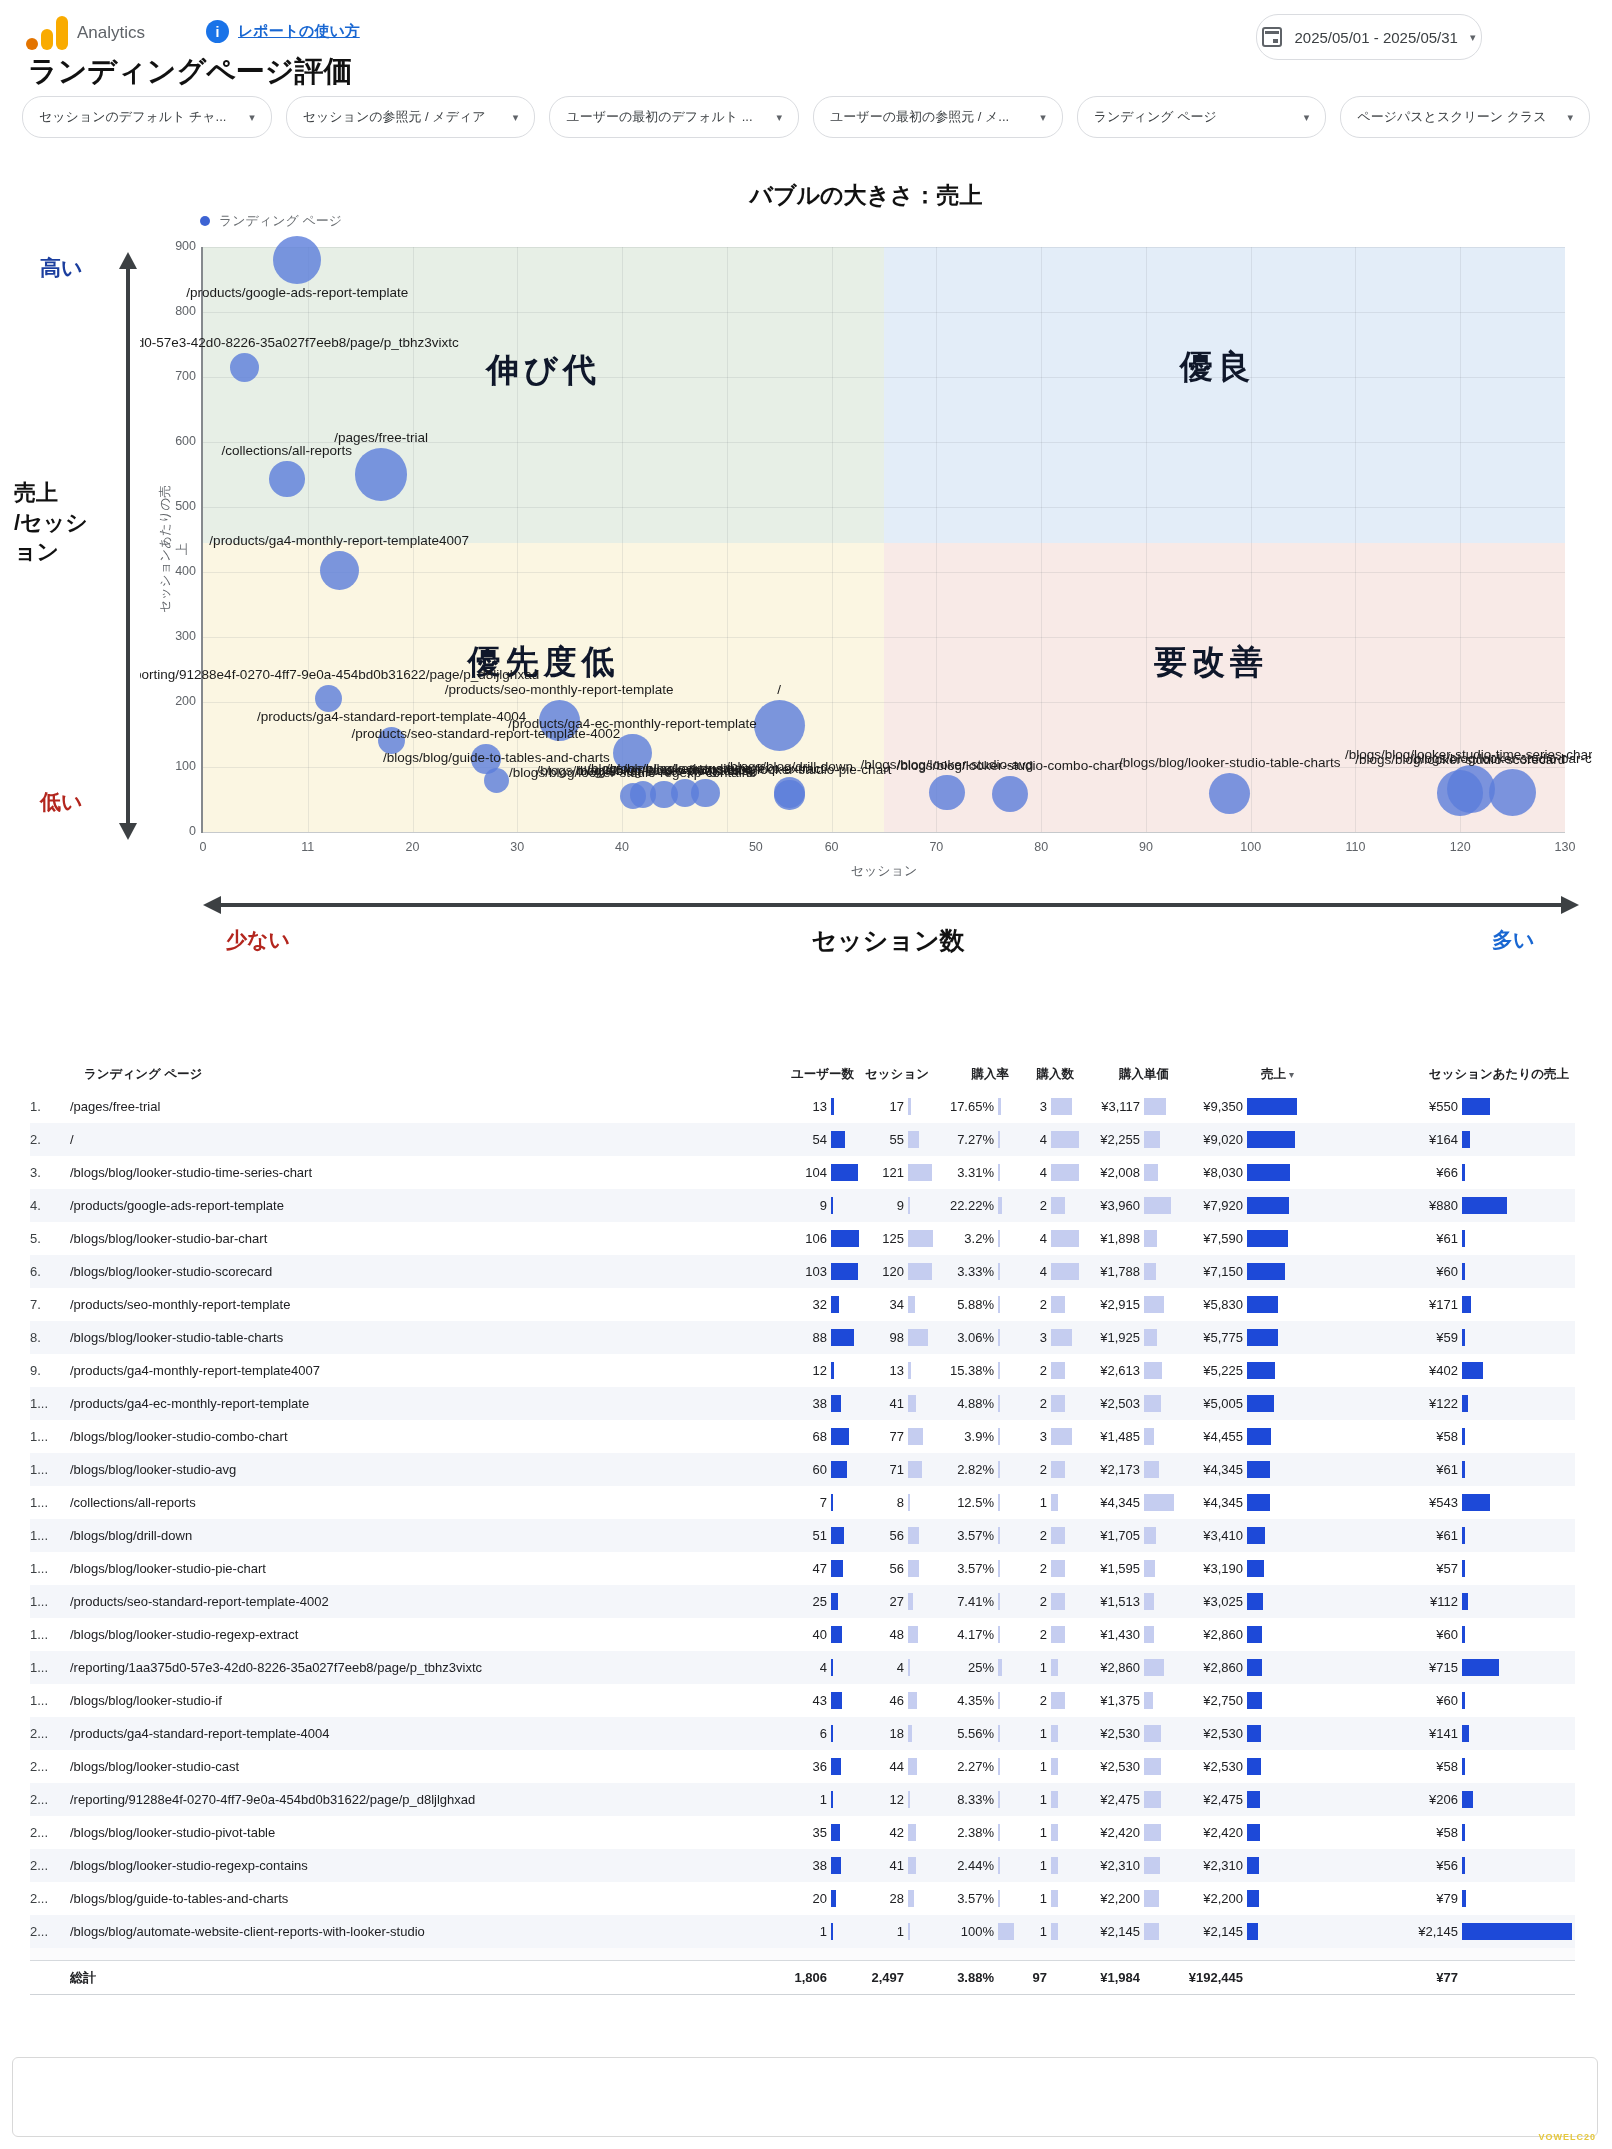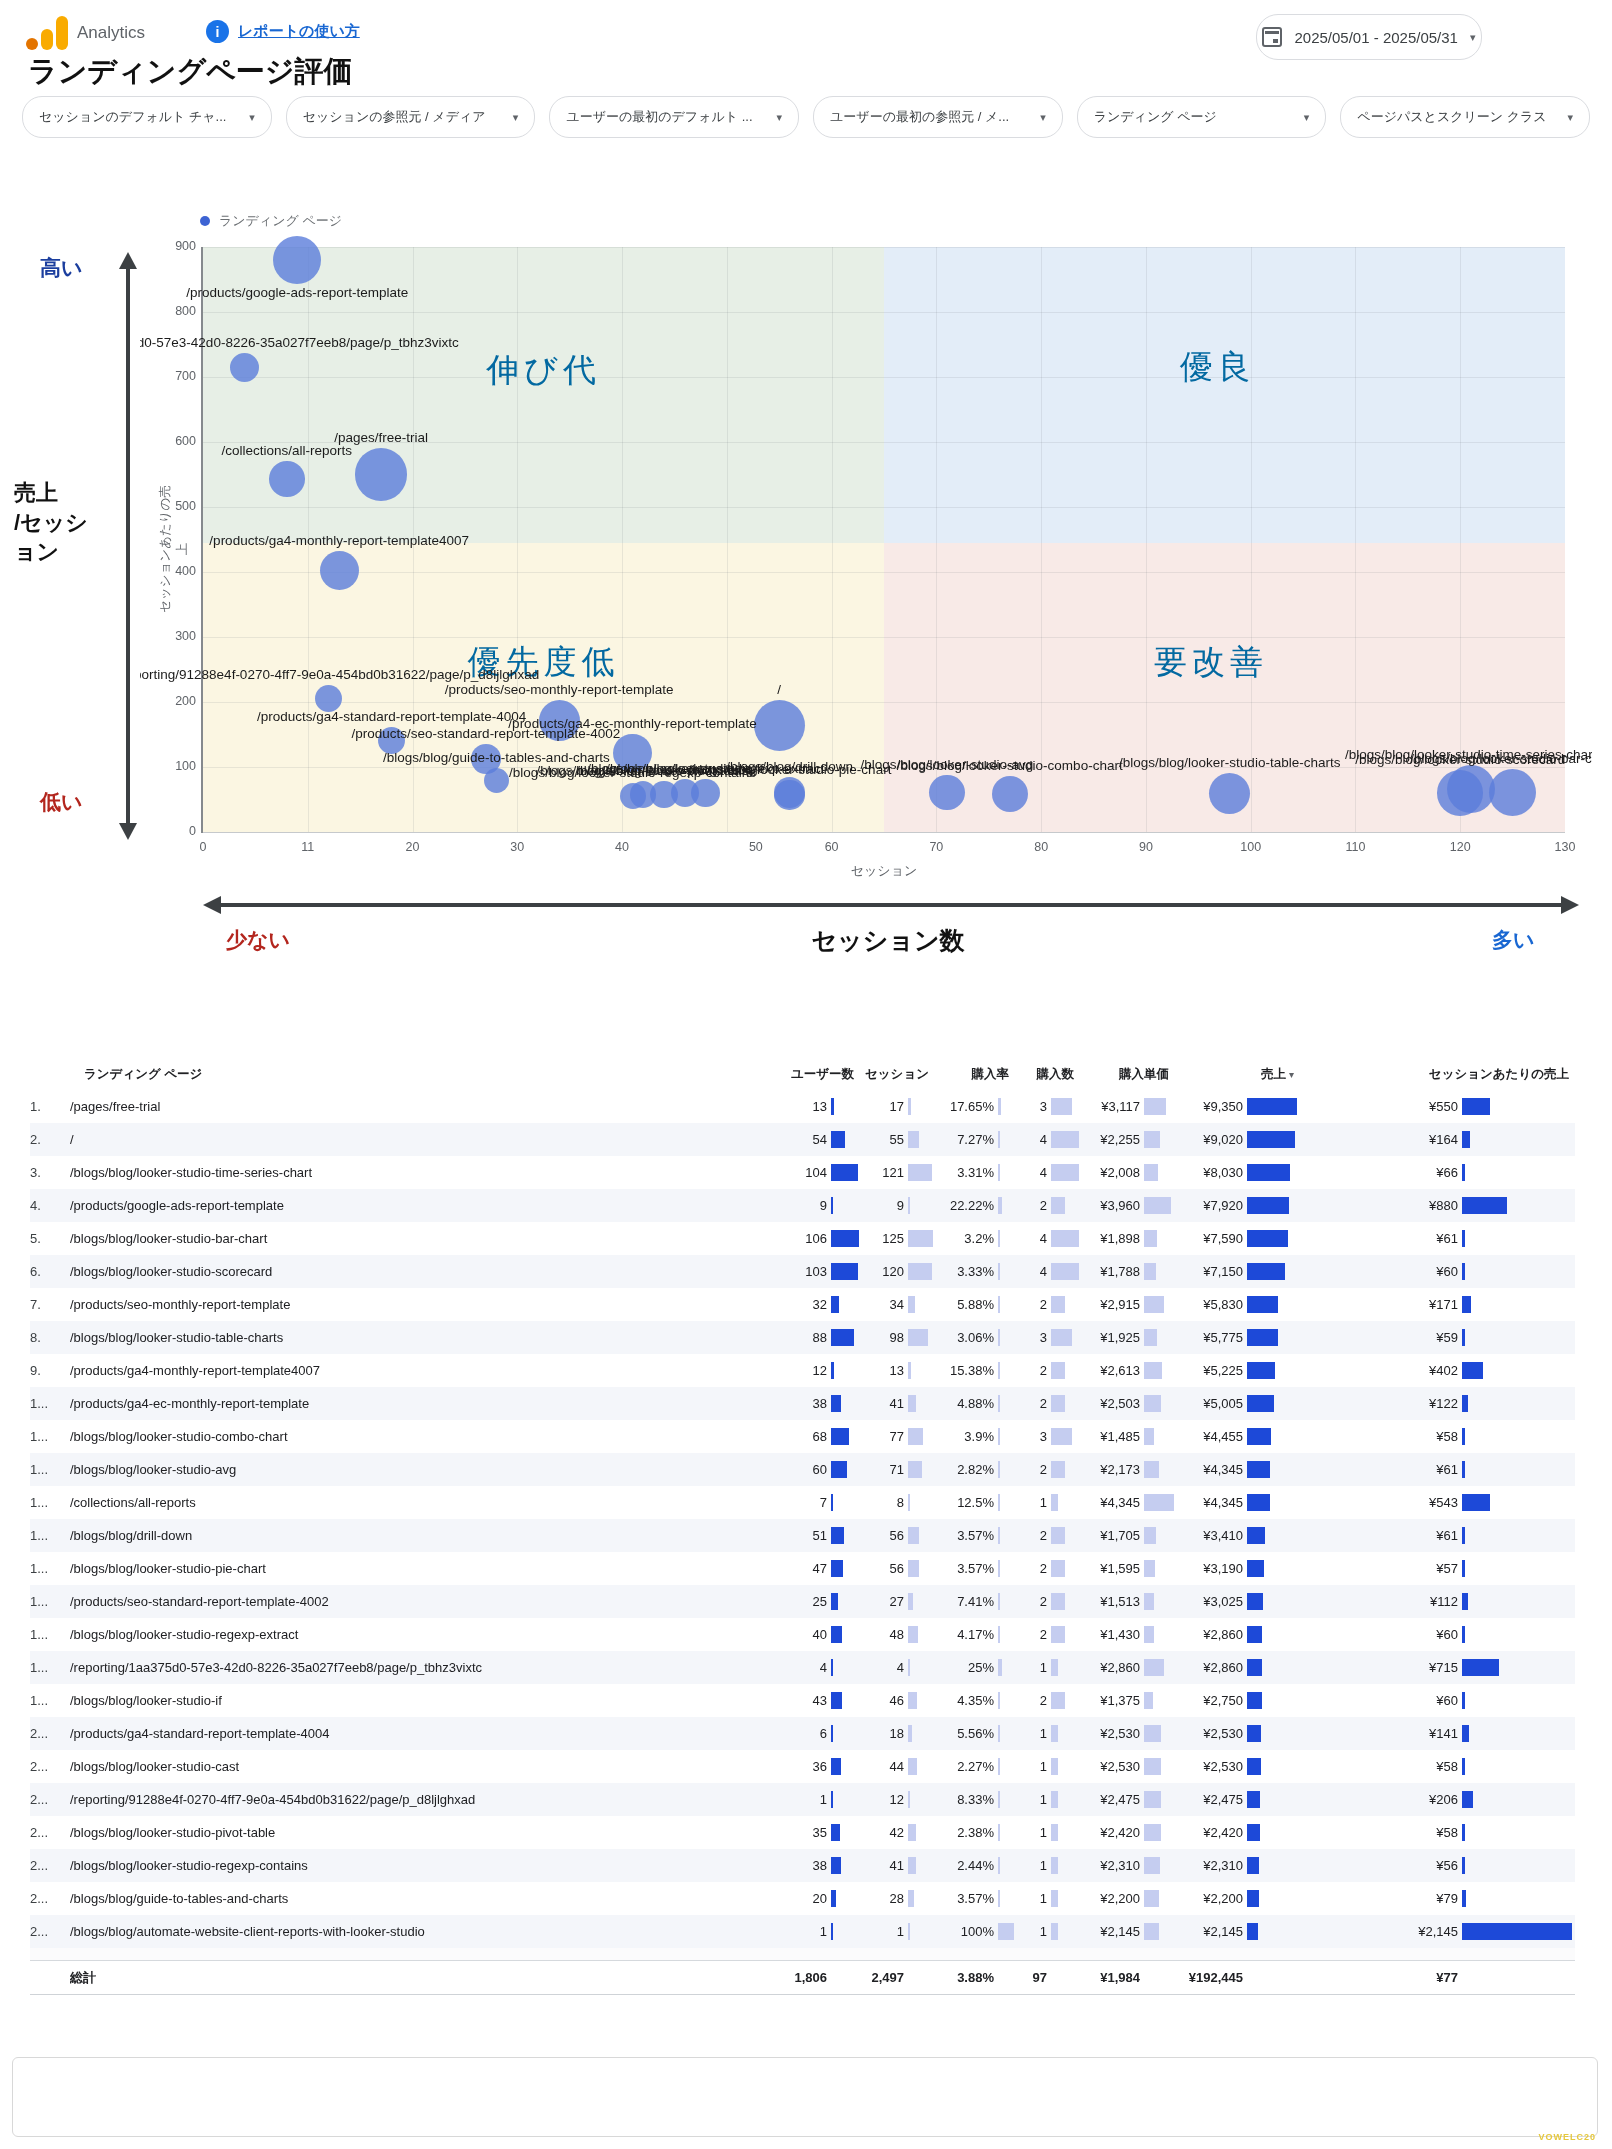--- a/index.html
+++ b/index.html
@@ -34,21 +34,21 @@
   
   .chart{position:absolute;left:140px;top:150px;width:1452px;height:740px;overflow:hidden;background:#fff;}
   .chart-title{position:absolute;left:0;right:0;top:30px;text-align:center;font-size:23px;font-weight:700;color:#111;}
   .legend{position:absolute;left:60px;top:62px;display:flex;align-items:center;gap:9px;font-size:13px;color:#6b6f73;}
   .legend-dot{width:10px;height:10px;border-radius:50%;background:#3d63d3;}
   .plot{position:absolute;left:63px;top:97px;width:1362px;height:585px;}
   .quad{position:absolute;}
   .axis-y{position:absolute;left:61px;top:97px;width:2px;height:586px;background:#85898d;}
   .axis-x{position:absolute;left:63px;top:682px;width:1362px;height:1px;background:#c6c9cc;}
   .gl{position:absolute;background:rgba(110,120,130,0.14);}
-  .quad-label{position:absolute;transform:translate(-50%,-50%);font-size:33px;font-weight:400;color:#0369a1;letter-spacing:5px;white-space:nowrap;z-index:1;}
+  .quad-label{position:absolute;transform:translate(-50%,-50%);font-size:33px;font-weight:700;color:#0f172a;letter-spacing:5px;white-space:nowrap;z-index:1;}
   .bubble{position:absolute;border-radius:50%;background:#5b7ddb;opacity:.8;z-index:2;cursor:pointer;}
   .blabel{position:absolute;transform:translateX(-50%);white-space:nowrap;font-size:13.5px;color:#1b1b1b;z-index:3;}
   .ytick{position:absolute;left:0;width:56px;text-align:right;font-size:12.5px;color:#5f6368;}
   .xtick{position:absolute;top:690px;transform:translateX(-50%);font-size:12.5px;color:#5f6368;}
   .ylab{position:absolute;left:-36px;top:382px;width:140px;text-align:center;transform:rotate(-90deg);font-size:12.5px;color:#5f6368;}
   .xlab{position:absolute;left:744px;top:712px;transform:translateX(-50%);font-size:13px;color:#5f6368;}
 
   
   .v-arrow{position:absolute;left:126px;top:268px;width:4px;height:556px;background:#3c4043;}
   .v-arrow::before{content:"";position:absolute;left:-7px;top:-16px;border:9px solid transparent;border-top:none;border-bottom:17px solid #3c4043;}
@@ -131,20 +131,21 @@
         <span class="f-label">ランディング ページ</span>
         <span class="caret">▾</span>
       </div>
       <div class="pill">
         <span class="f-label">ページパスとスクリーン クラス</span>
         <span class="caret">▾</span>
       </div>
     </div>
 
   <div class="chart" id="chart">
+    <div class="chart-title">バブルの大きさ：売上</div>
     <div class="legend">
       <span class="legend-dot"></span>
       <span>ランディング ページ</span>
     </div>
     <div class="ylab">セッションあたりの売上</div>
     <div class="axis-y"></div>
     <div class="axis-x"></div>
     <div class="plot" id="plot">
         <div class="quad" style="left: 0px; top: 0px; width: 681px; height: 295.75px; background: rgb(231, 239, 230);"></div>
         <div class="quad" style="left: 681px; top: 0px; width: 681px; height: 295.75px; background: rgb(227, 237, 248);"></div>

